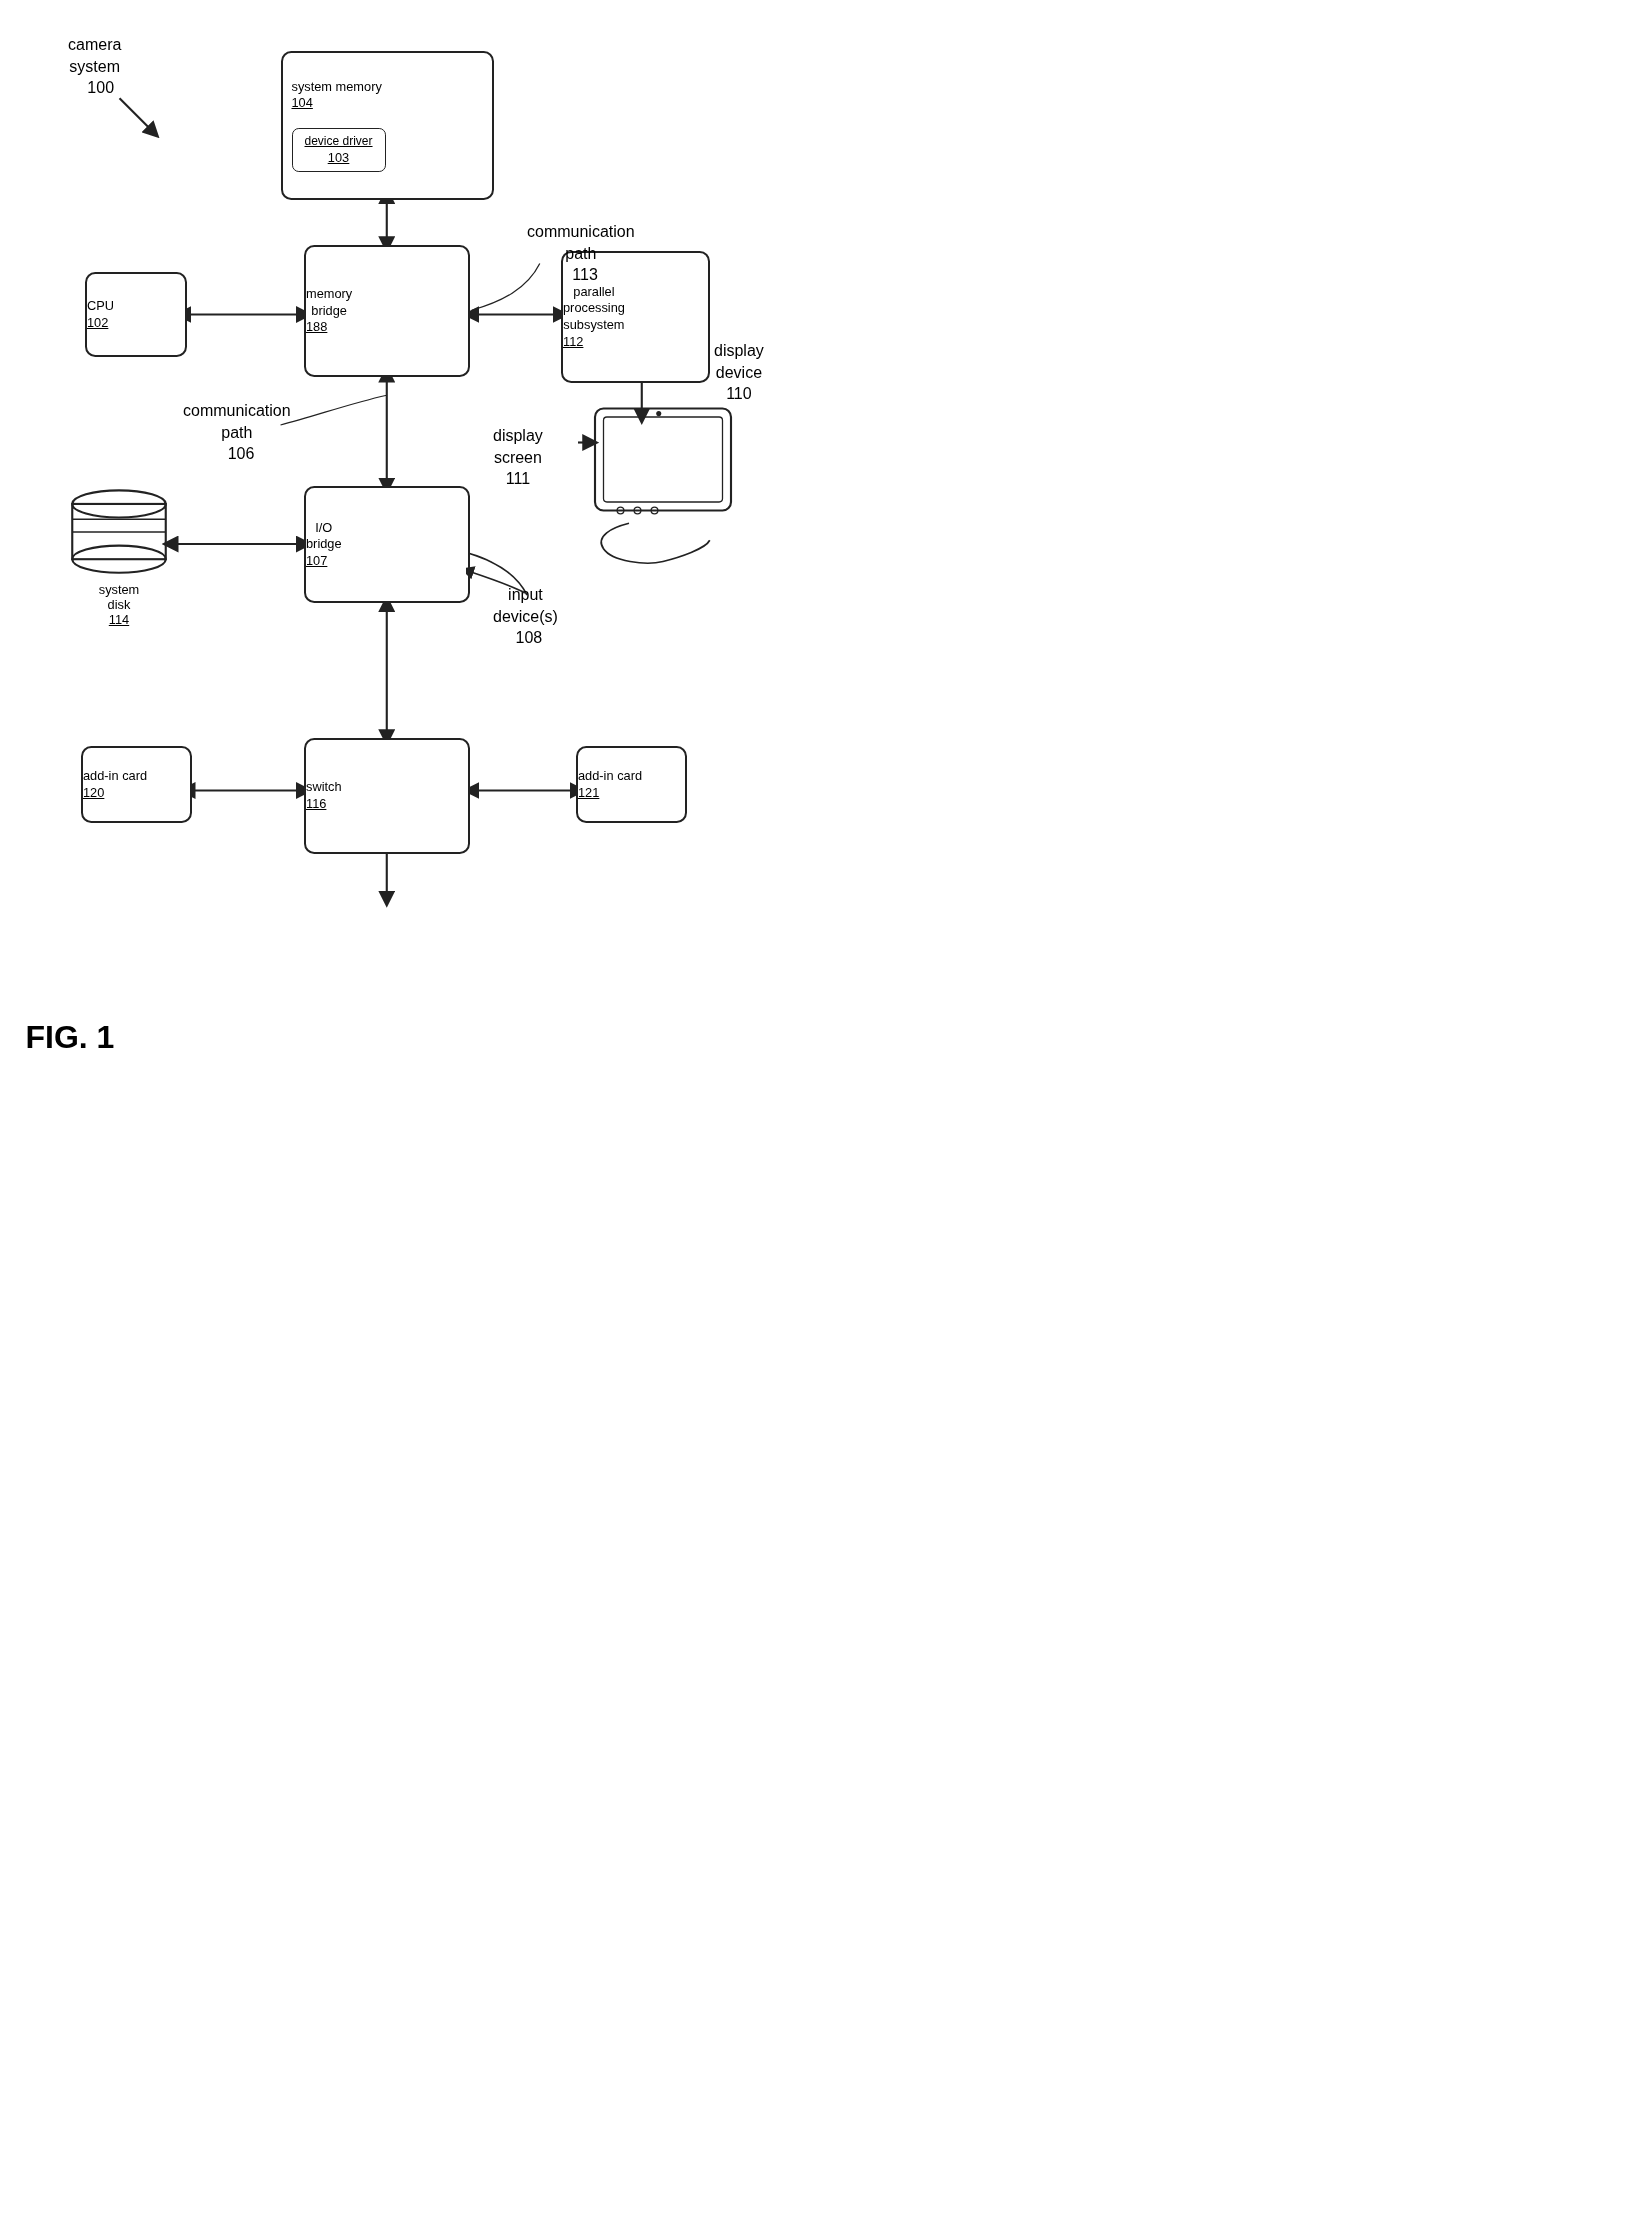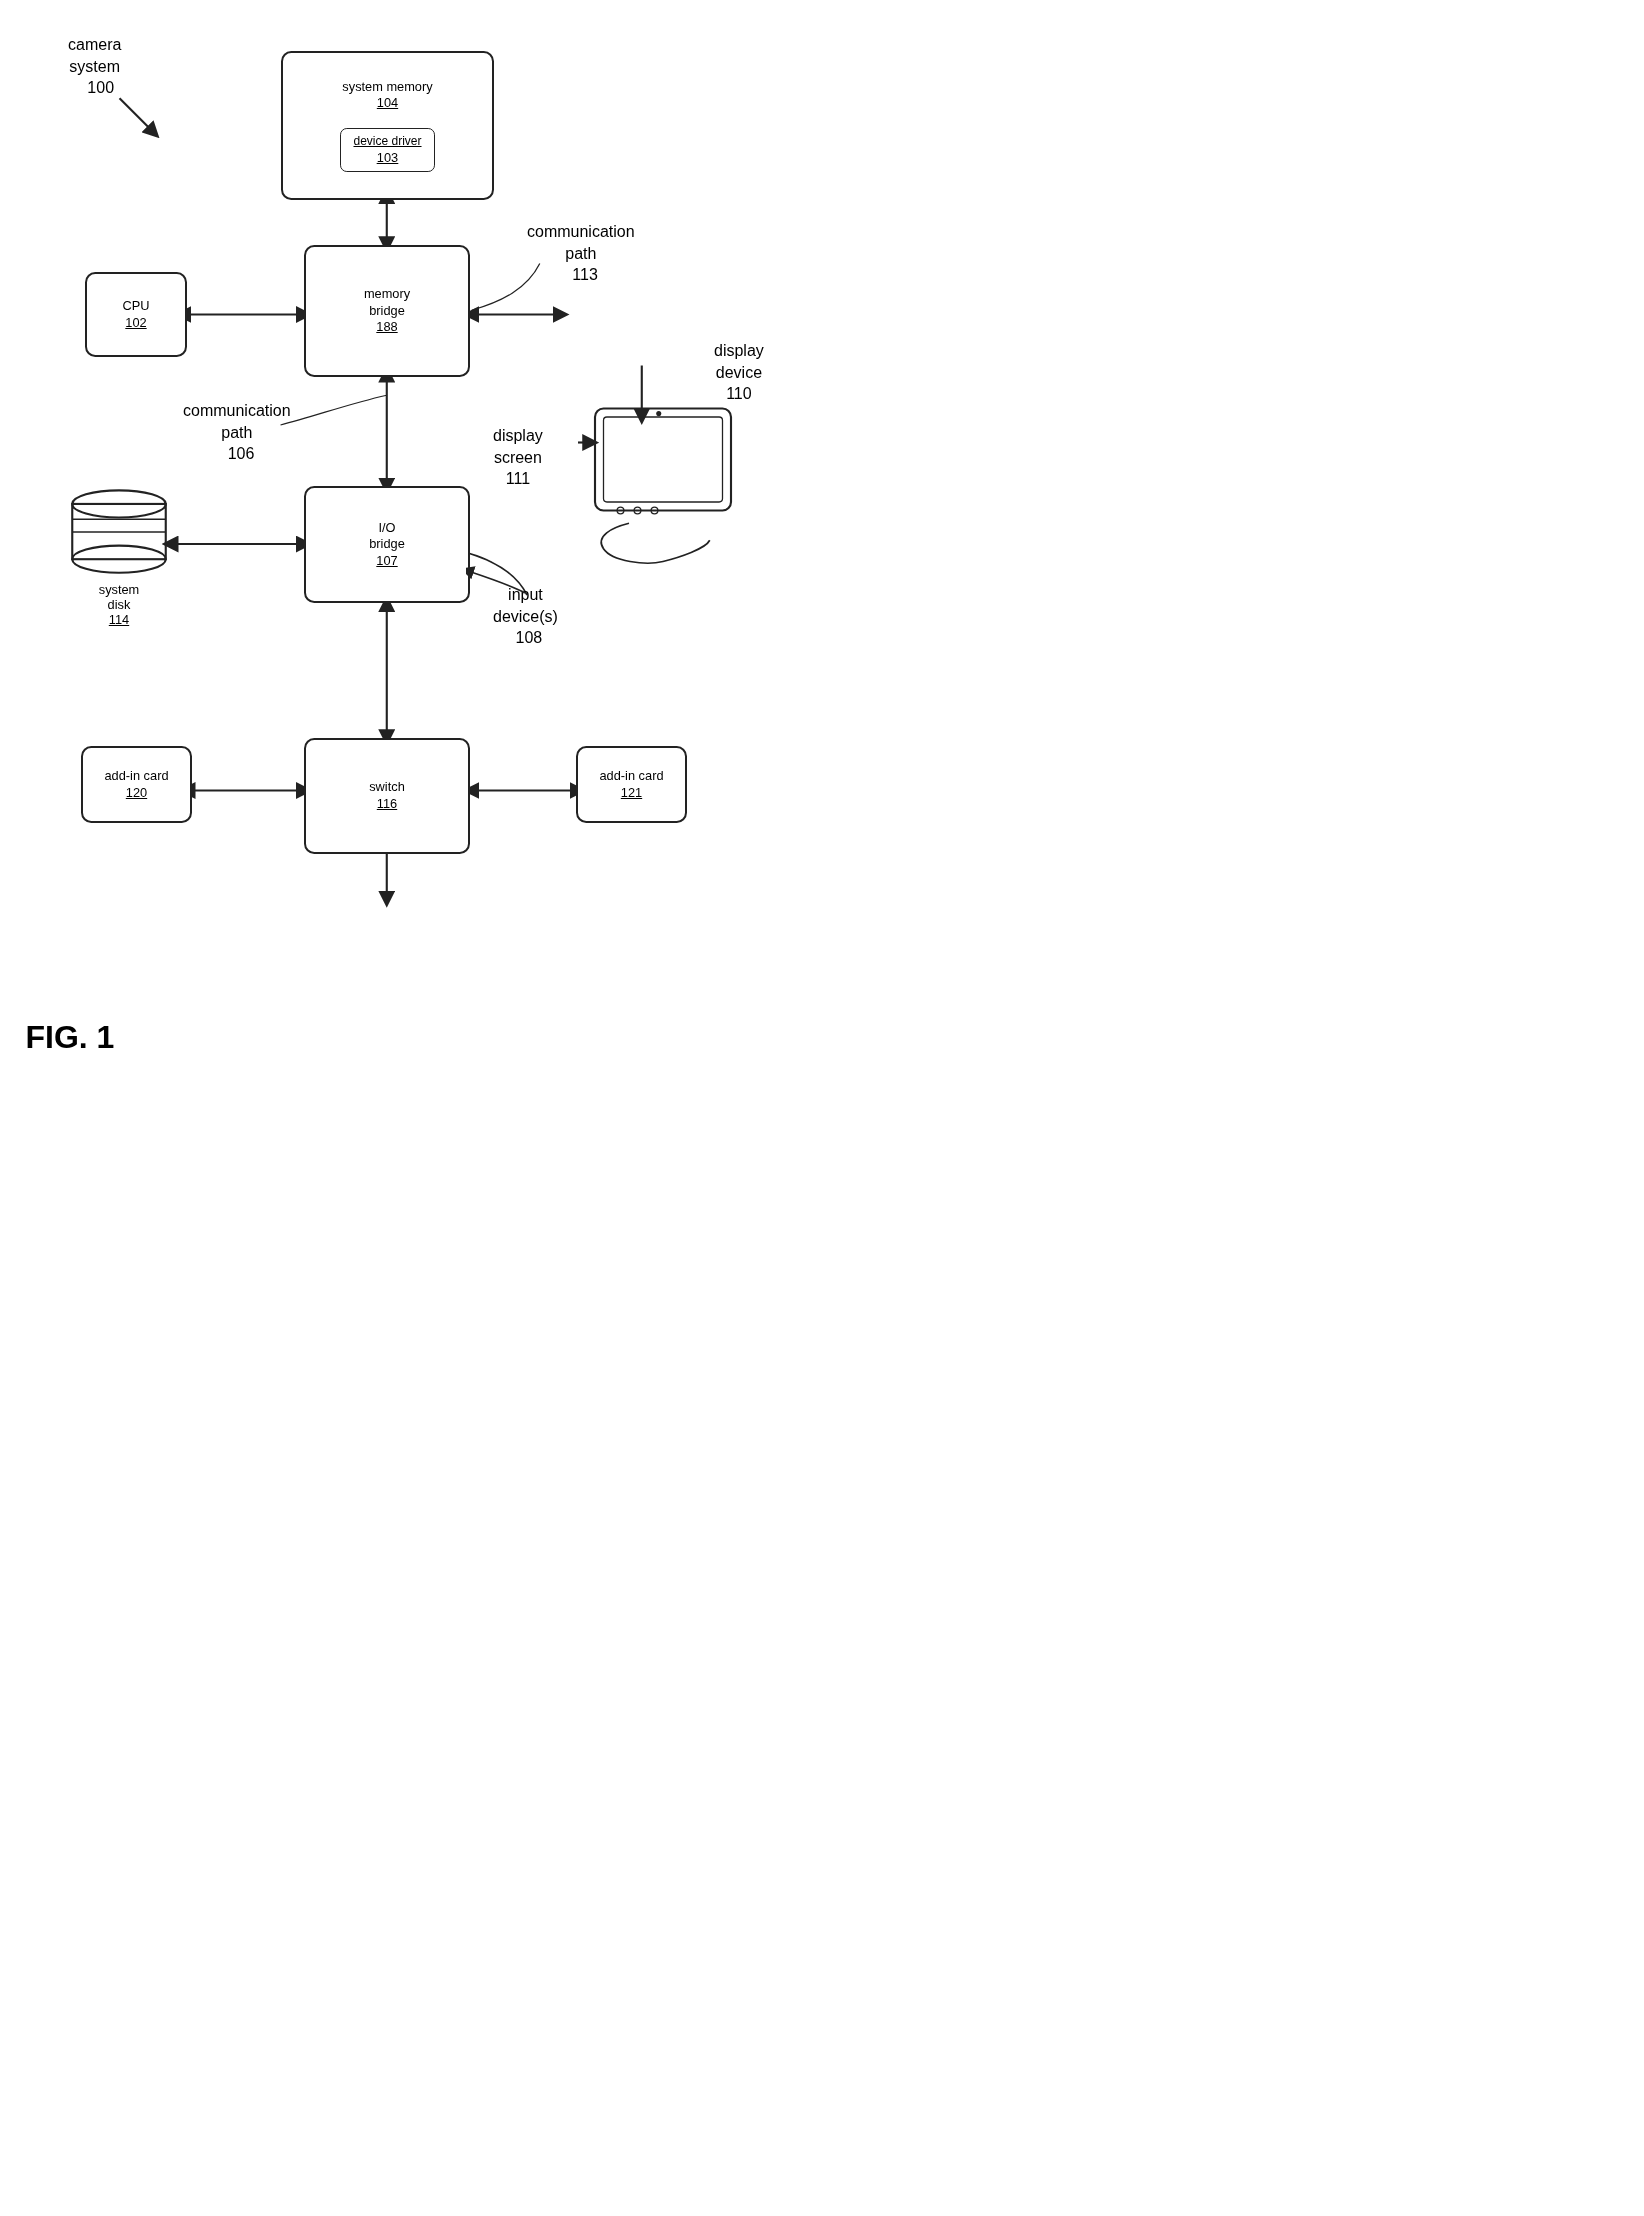--- a/index.html
+++ b/index.html
@@ -16,21 +16,21 @@
       width: 822px;
       height: 1071px;
     }
     .box {
       position: absolute;
       border: 2.1px solid #222;
       border-radius: 10.2px;
       background: #fff;
       display: flex;
       flex-direction: column;
-      align-items: center;
+      align-items: flex-start;
       justify-content: center;
       text-align: center;
       font-size: 12.8px;
       line-height: 1.3;
     }
     .box-label {
       font-size: 12.8px;
       line-height: 1.3;
     }
     .box-num {
@@ -148,20 +148,24 @@
   <div class="box" style="left:85px; top:272px; width:102px; height:85px;">
     <span class="box-label">CPU</span>
     <span class="box-num">102</span>
   </div>
 
   <div class="box" style="left:304px; top:245px; width:166px; height:132px;">
     <span class="box-label">memory<br>bridge</span>
     <span class="box-num">188</span>
   </div>
 
+  <div class="box" style="left:561px; top:251px; width:149px; height:132px;">
+    <span class="box-label">parallel<br>processing<br>subsystem</span>
+    <span class="box-num">112</span>
+  </div>
 
   <div class="float-label" style="left:527px; top:221px;">
     <span>communication<br>path</span><br>
     <span style="margin-left:8.5px;">113</span>
   </div>
 
   <div class="float-label" style="left:183px; top:400px;">
     <span>communication<br>path</span><br>
     <span style="margin-left:8.5px;">106</span>
   </div>

